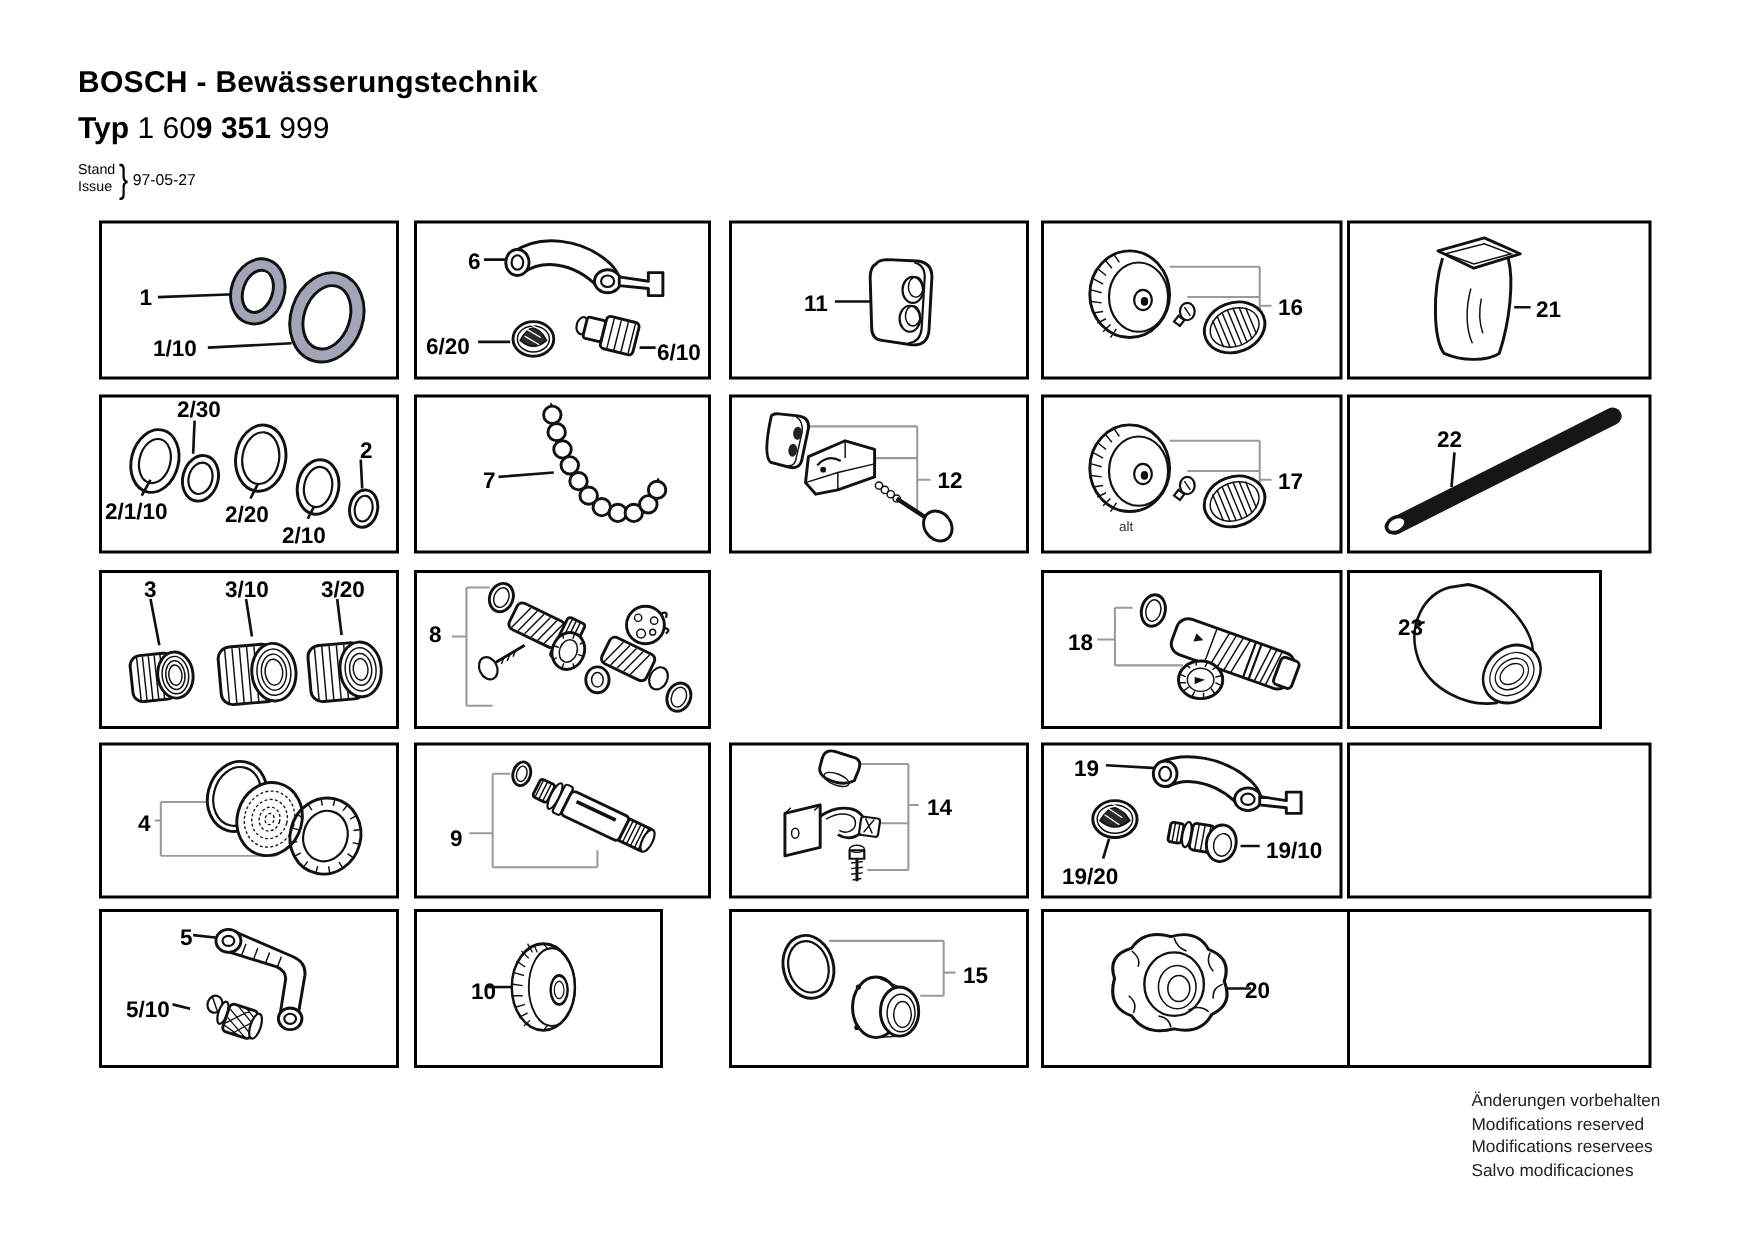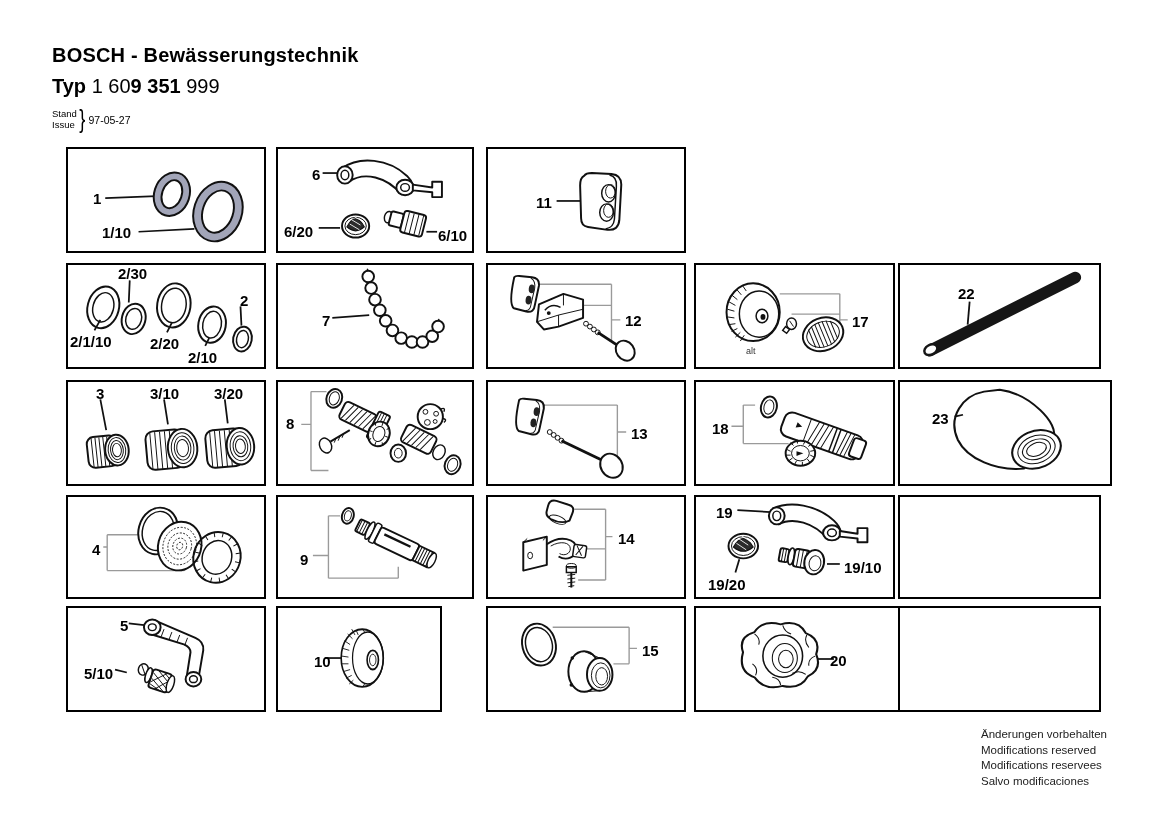--- a/index.html
+++ b/index.html
@@ -107,21 +107,50 @@
       <path class="w" d="M98,28 Q94,30 94,38 L95,72 Q95,80 102,81 L122,84 Q133,85 134,74 L136,37 Q136,27 126,26 L106,25 Q100,25 98,28 Z"></path>
       <path class="s15" d="M124,27 Q132,29 131,39 L129,73 Q128,82 120,83"></path>
       <ellipse class="w15" cx="123" cy="46" rx="7" ry="9"></ellipse>
         <ellipse class="s1" cx="125" cy="44" rx="5" ry="7"></ellipse>
       <ellipse class="w15" cx="121" cy="66" rx="7" ry="9"></ellipse>
         <ellipse class="s1" cx="123" cy="64" rx="5" ry="7"></ellipse>
     </svg>
     <span class="plabel" style="left:48px;top:46px">11</span>
   </div>
 
-
+  <div class="cell" style="left:694px;top:147px;width:201px;height:106px">
+    <svg viewBox="0 0 200 106" preserveAspectRatio="none">
+      <path class="brk" d="M85,30 L146,30 M97,51 L146,51 M139,68 L146,68 M146,30 L146,68 M146,57 L154,57"></path>
+      <ellipse class="w" cx="58" cy="49" rx="27" ry="30"></ellipse>
+      <path class="s1" d="M33,38 L40,42 M32,46 L39,48 M32,54 L39,55 M33,62 L40,61 M36,69 L42,66 M40,75 L45,70 M45,79 L49,73 M36,31 L42,36 M41,25 L46,31 M47,21 L51,27"></path>
+      <ellipse class="s15" cx="64" cy="51" rx="20" ry="24"></ellipse>
+      <ellipse class="w15" cx="67" cy="53" rx="6" ry="7"></ellipse>
+        <ellipse cx="68" cy="54" rx="2.5" ry="3" fill="#111"></ellipse>
+      <ellipse class="w15" cx="97" cy="61" rx="5" ry="6"></ellipse>
+        <path class="s1" d="M95,58 L99,64"></path>
+      <path class="w15" d="M91,64 L95,67 L92,71 L88,68 Z"></path>
+      <g transform="rotate(-22 129 72)">
+        <ellipse class="w" cx="129" cy="72" rx="21" ry="17"></ellipse>
+        <ellipse class="s1" cx="129" cy="72" rx="17" ry="13"></ellipse>
+        <path class="s1" d="M117,62 L117,82 M121,60 L121,84 M125,59 L125,85 M129,59 L129,85 M133,59 L133,85 M137,60 L137,84 M141,62 L141,82"></path>
+      </g>
+    </svg>
+    <span class="plabel" style="left:156px;top:49px">16</span>
+  </div>
+
+  <div class="cell" style="left:898px;top:147px;width:203px;height:106px">
+    <svg viewBox="0 0 200 106" preserveAspectRatio="none">
+      <path class="w" d="M62,24 C55,48 56,80 63,90 C76,96 92,95 100,90 C107,68 110,40 106,24"></path>
+      <path class="w" d="M59,19 L90,10 L114,21 L83,31 Z"></path>
+      <path class="s1" d="M64,21 L90,14 L108,21 L83,28 Z"></path>
+      <path class="s1" d="M81,45 C77,60 78,74 82,83 M88,52 C86,62 87,70 89,76"></path>
+      <line class="ld" x1="110" y1="58" x2="121" y2="58"></line>
+    </svg>
+    <span class="plabel" style="left:124px;top:50px">21</span>
+  </div>
 
   <div class="cell" style="left:66px;top:263px;width:200px;height:106px">
     <svg viewBox="0 0 200 106" preserveAspectRatio="none">
       <g transform="rotate(14 36 44)">
           <ellipse class="s2" cx="36" cy="44" rx="16" ry="22"></ellipse>
           <ellipse class="s15" cx="36" cy="44" rx="10.5" ry="15.5"></ellipse>
         </g>
       <g transform="rotate(14 67 56)">
           <ellipse class="s2" cx="67" cy="56" rx="12" ry="16"></ellipse>
           <ellipse class="s15" cx="67" cy="56" rx="8" ry="11"></ellipse>
@@ -289,38 +318,20 @@
         <circle class="s1" cx="162" cy="41" r="2"></circle>
       <path class="s15" d="M168,28 q5,-2 3,3 M170,38 q5,1 1,4"></path>
       <g transform="rotate(20 180 86)">
           <ellipse class="s2" cx="180" cy="86" rx="8" ry="10"></ellipse>
           <ellipse class="s1" cx="180" cy="86" rx="5" ry="7"></ellipse>
         </g>
     </svg>
     <span class="plabel" style="left:8px;top:34px">8</span>
   </div>
 
-  <div class="cell" style="left:486px;top:380px;width:200px;height:106px">
-    <svg viewBox="0 0 200 106" preserveAspectRatio="none">
-      <path class="brk" d="M56,24 L132,24 M132,24 L132,78 M132,52 L141,52"></path>
-      <g transform="rotate(6 42 36)">
-        <path class="w" d="M30,20 Q27,48 33,52 L46,54 Q54,55 54,46 L56,26 Q56,18 48,18 L35,18 Q31,18 30,20 Z"></path>
-        <path class="s1" d="M47,19 Q52,21 52,29 L50,46 Q50,53 45,53"></path>
-        <ellipse cx="49" cy="30" rx="3" ry="4.5" fill="#222"></ellipse>
-          <ellipse cx="47" cy="42" rx="3" ry="4.5" fill="#222"></ellipse>
-      </g>
-      <circle class="s1" cx="63" cy="52" r="2.5"></circle>
-        <circle class="s1" cx="67" cy="55" r="2.5"></circle>
-      <circle class="s1" cx="71" cy="58" r="2.5"></circle>
-        <circle class="s1" cx="75" cy="61" r="2.5"></circle>
-      <line x1="75" y1="61" x2="116" y2="81" stroke="#111" stroke-width="3"></line>
-      <ellipse class="w" cx="126" cy="87" rx="11" ry="13" transform="rotate(-30 126 87)"></ellipse>
-    </svg>
-    <span class="plabel" style="left:143px;top:44px">13</span>
-  </div>
 
   <div class="cell" style="left:694px;top:380px;width:201px;height:106px">
     <svg viewBox="0 0 200 106" preserveAspectRatio="none">
       <path class="brk" d="M36,46 L48,46 M48,24 L48,64 M48,24 L60,24 M48,64 L94,64"></path>
       <g transform="rotate(12 74 26)">
           <ellipse class="s2" cx="74" cy="26" rx="8" ry="11"></ellipse>
           <ellipse class="s1" cx="74" cy="26" rx="5" ry="7.5"></ellipse>
         </g>
       <g transform="rotate(20 125 55)">
         <rect class="w" x="86" y="42" width="84" height="26" rx="8"></rect>
@@ -331,21 +342,21 @@
         <path d="M100,50 l6,3 l-6,3 z" fill="#111"></path>
       </g>
       <ellipse class="w" cx="106" cy="74" rx="15" ry="13"></ellipse>
       <path class="s1" d="M92,70 L96,72 M91,76 L96,76 M94,82 L98,79 M100,86 L102,82 M108,87 L108,83 M116,84 L113,80 M120,78 L116,76 M121,71 L116,72 M118,64 L114,67 M111,61 L109,65 M103,60 L103,64 M96,63 L99,66"></path>
       <ellipse class="s1" cx="106" cy="74" rx="9" ry="8"></ellipse>
       <path d="M102,72 l7,2 l-7,3 z" fill="#111"></path>
     </svg>
     <span class="plabel" style="left:16px;top:39px">18</span>
   </div>
 
-  <div class="cell" style="left:898px;top:380px;width:214px;height:106px">
+  <div class="cell" style="left:898px;top:380px;width:170px;height:106px">
     <svg viewBox="0 0 200 106" preserveAspectRatio="none">
       <path class="w" d="M80,10 C60,14 45,36 55,60 C64,80 92,93 118,90 L146,58 C152,44 124,12 95,8 Z"></path>
       <g transform="rotate(-26 130 70)">
         <ellipse class="w" cx="130" cy="70" rx="24" ry="19"></ellipse>
         <ellipse class="s1" cx="130" cy="70" rx="18.5" ry="14"></ellipse>
         <ellipse class="s1" cx="130" cy="70" rx="14" ry="10"></ellipse>
         <ellipse class="s1" cx="130" cy="70" rx="10" ry="6.5"></ellipse>
       </g>
       <line class="ld" x1="52" y1="36" x2="60" y2="34"></line>
     </svg>

